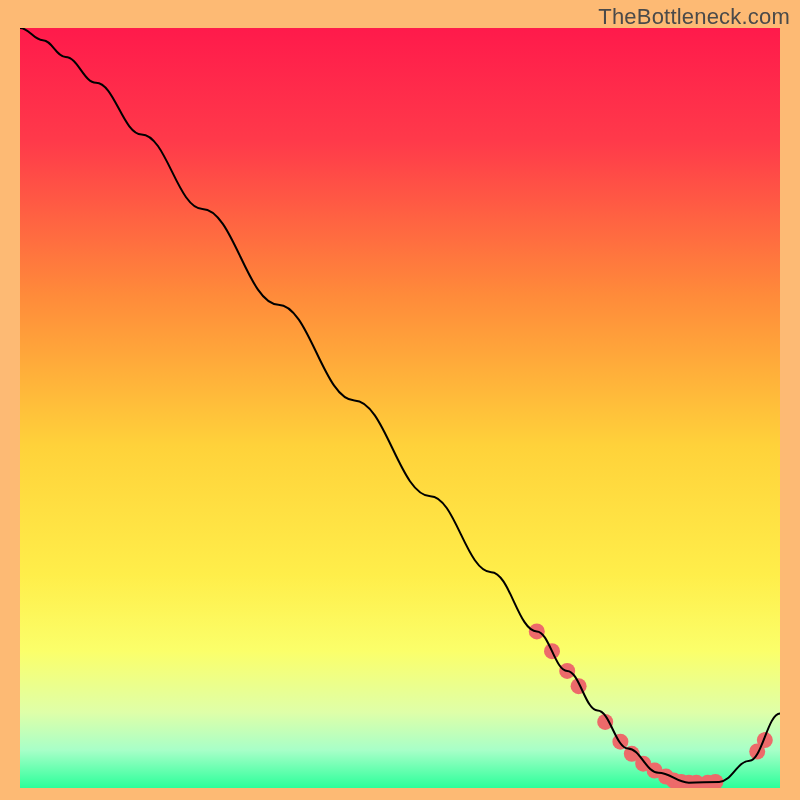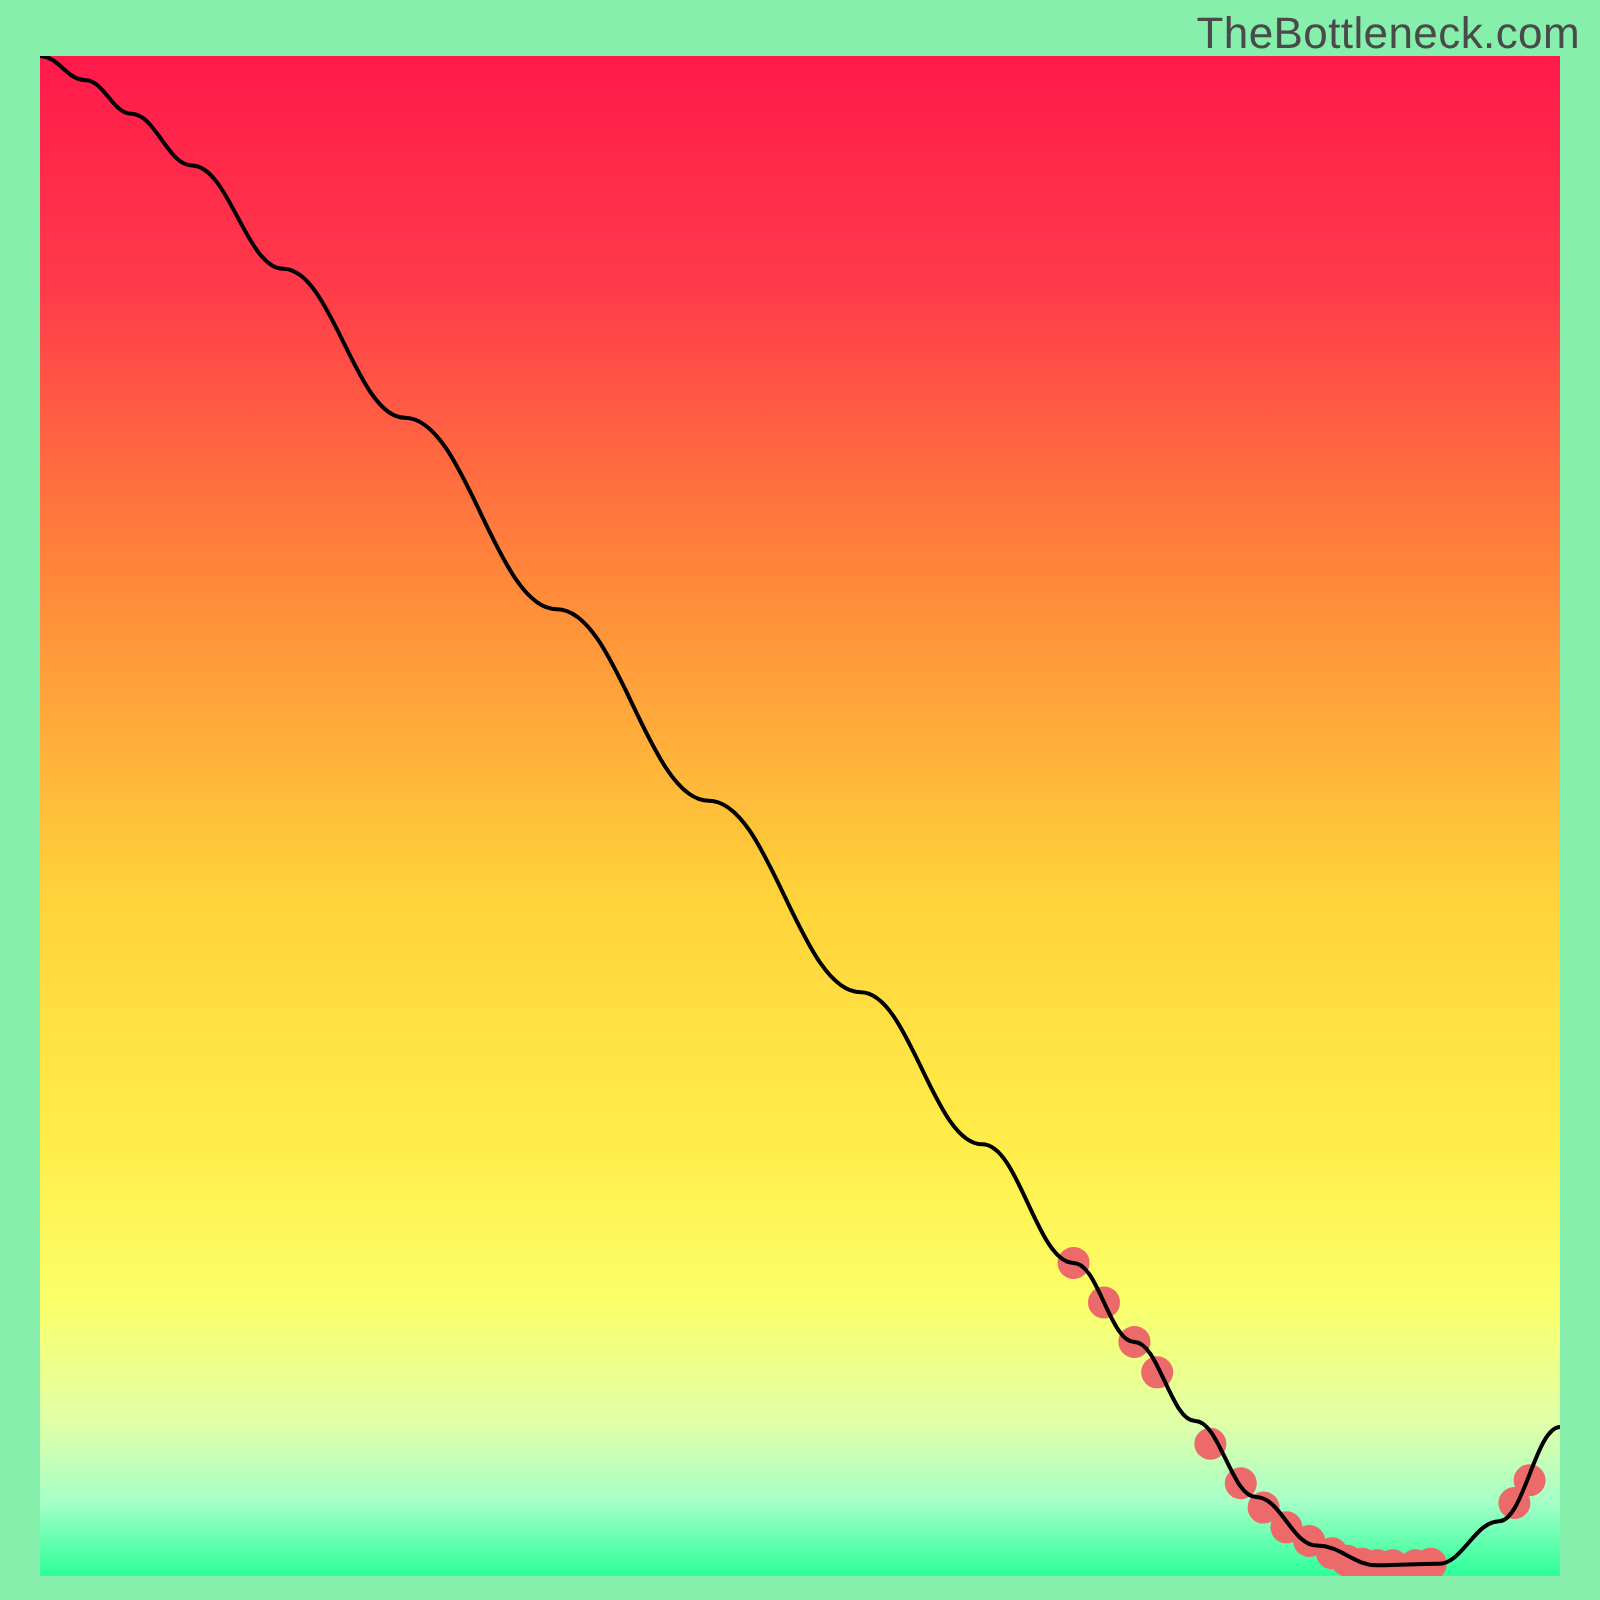--- a/index.html
+++ b/index.html
@@ -8,21 +8,21 @@
     background: #000;
     width: 800px;
     height: 800px;
     overflow: hidden;
     font-family: Arial, Helvetica, sans-serif;
   }
   .frame {
     position: relative;
     width: 800px;
     height: 800px;
-    background: #86efac;
+    background: #fdba74;
   }
   .watermark {
     position: absolute;
     top: 4px;
     right: 10px;
     color: #4a4a4a;
     font-size: 22px;
     font-weight: 500;
     letter-spacing: 0.2px;
     z-index: 20;

